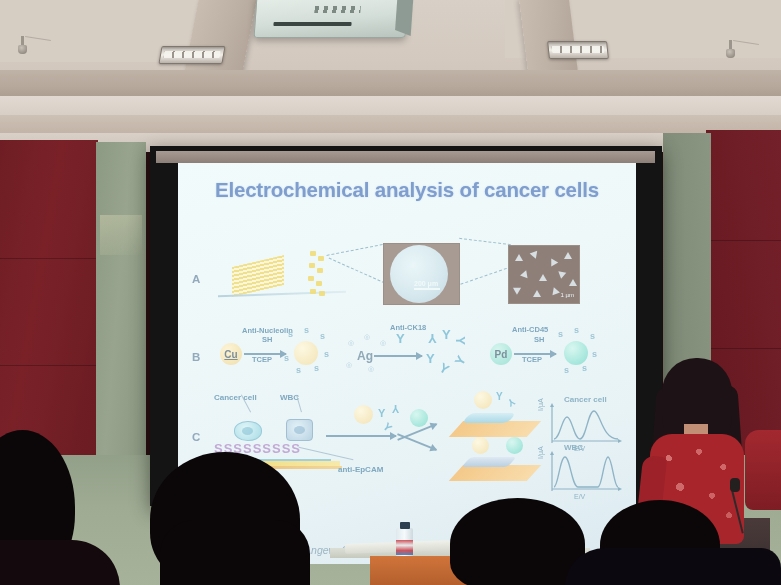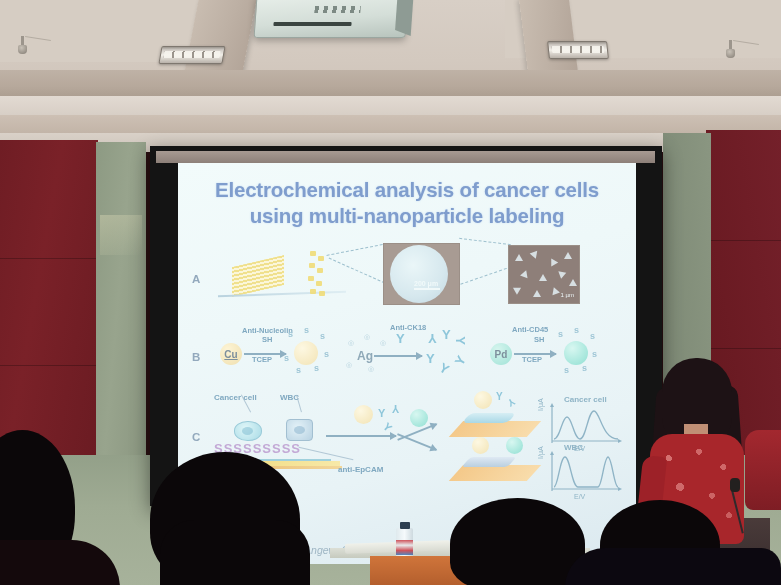--- a/index.html
+++ b/index.html
@@ -252,21 +252,20 @@
   <div class="green-sheen"></div>
   <div class="wall-green-r"></div>
   <div class="wall-lowgreen"></div>
 
   <div class="screen-frame"></div>
 
   <div class="slide">
 
     <div class="slide-title">
       <div>Electrochemical analysis of cancer cells</div>
-      <div>using multi-nanoparticle labeling</div>
     </div>
 
     <div class="plabel" style="left:14px;top:110px">A</div>
     <div class="elec-array"></div>
     <div class="elec-base"></div>
     <div class="dots-col">
       <i style="left:2px;top:0"></i>
         <i style="left:10px;top:5px"></i>
       <i style="left:1px;top:12px"></i>
         <i style="left:9px;top:17px"></i>

